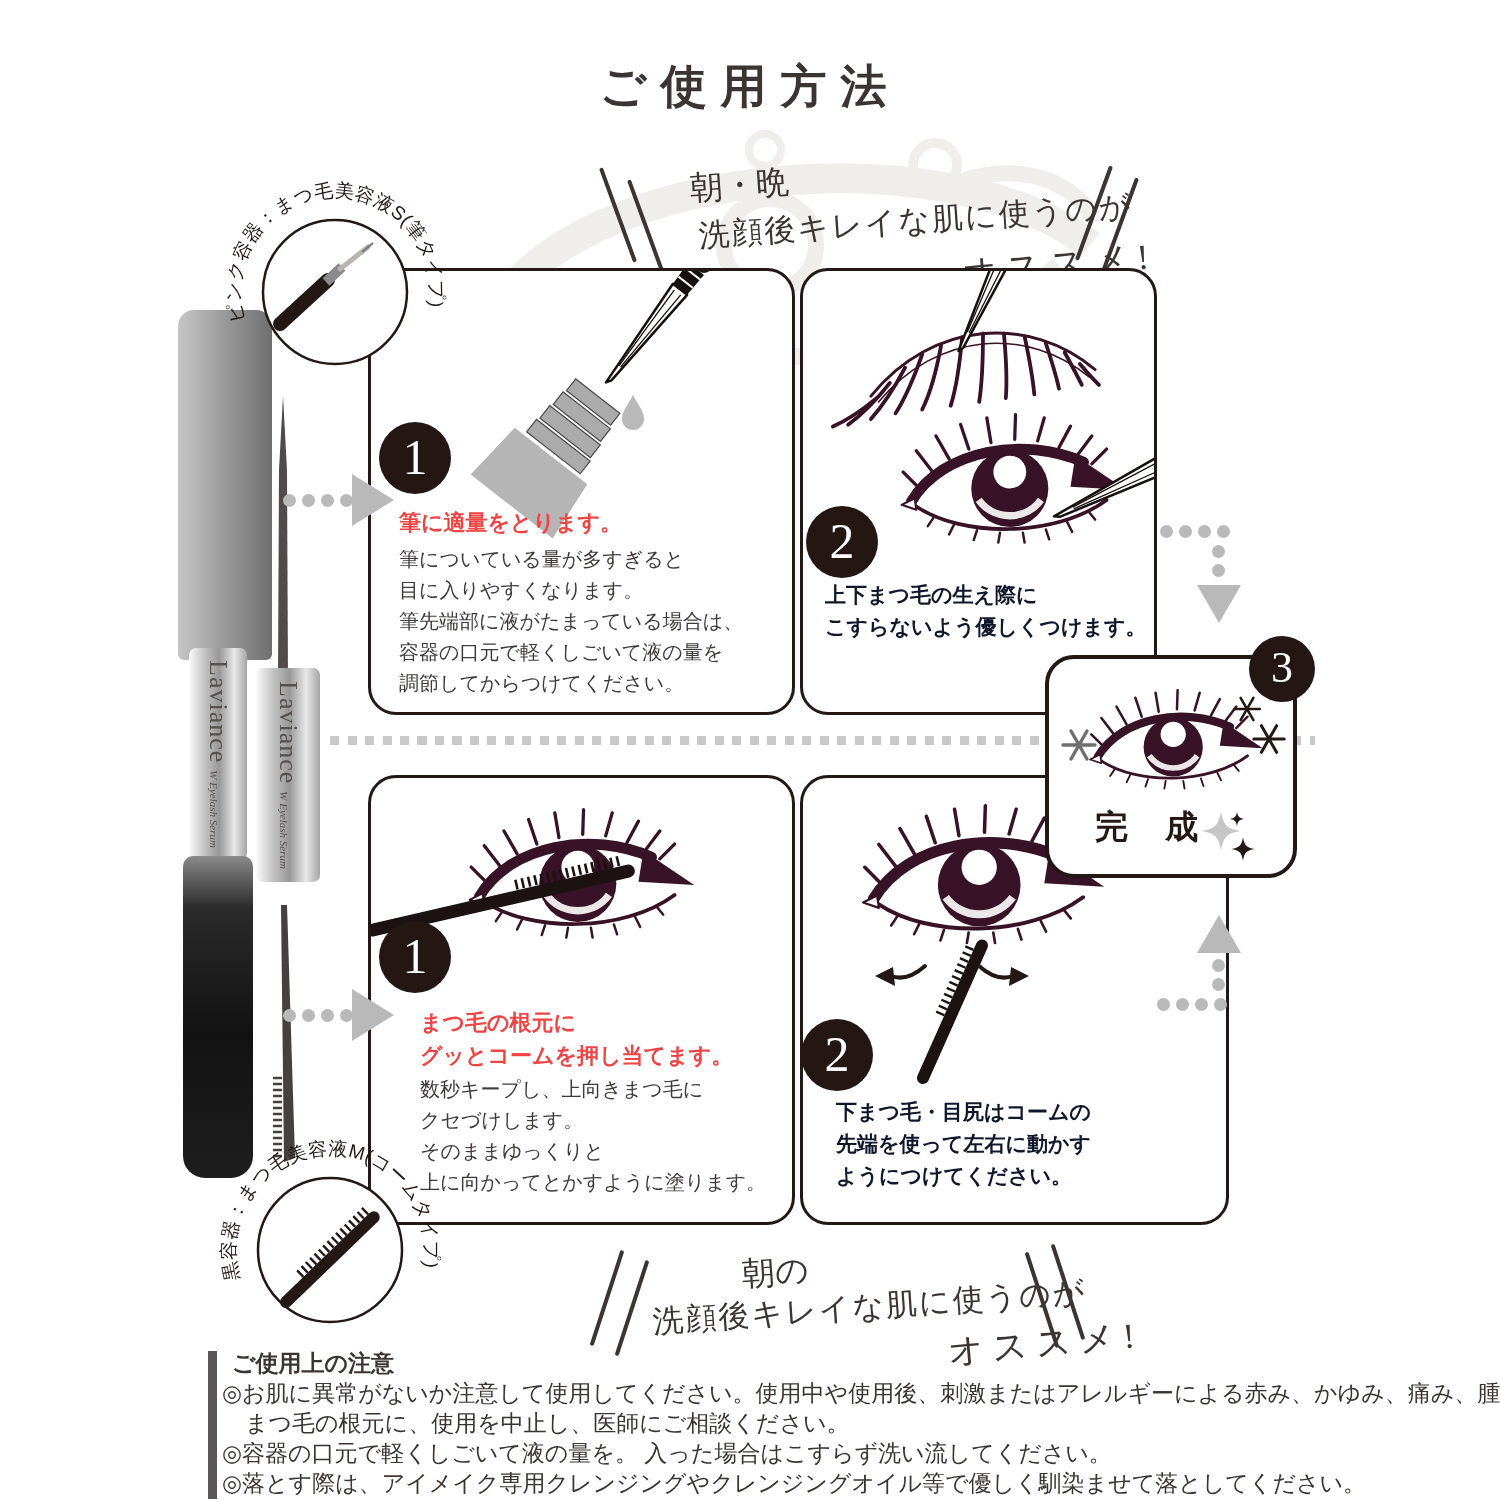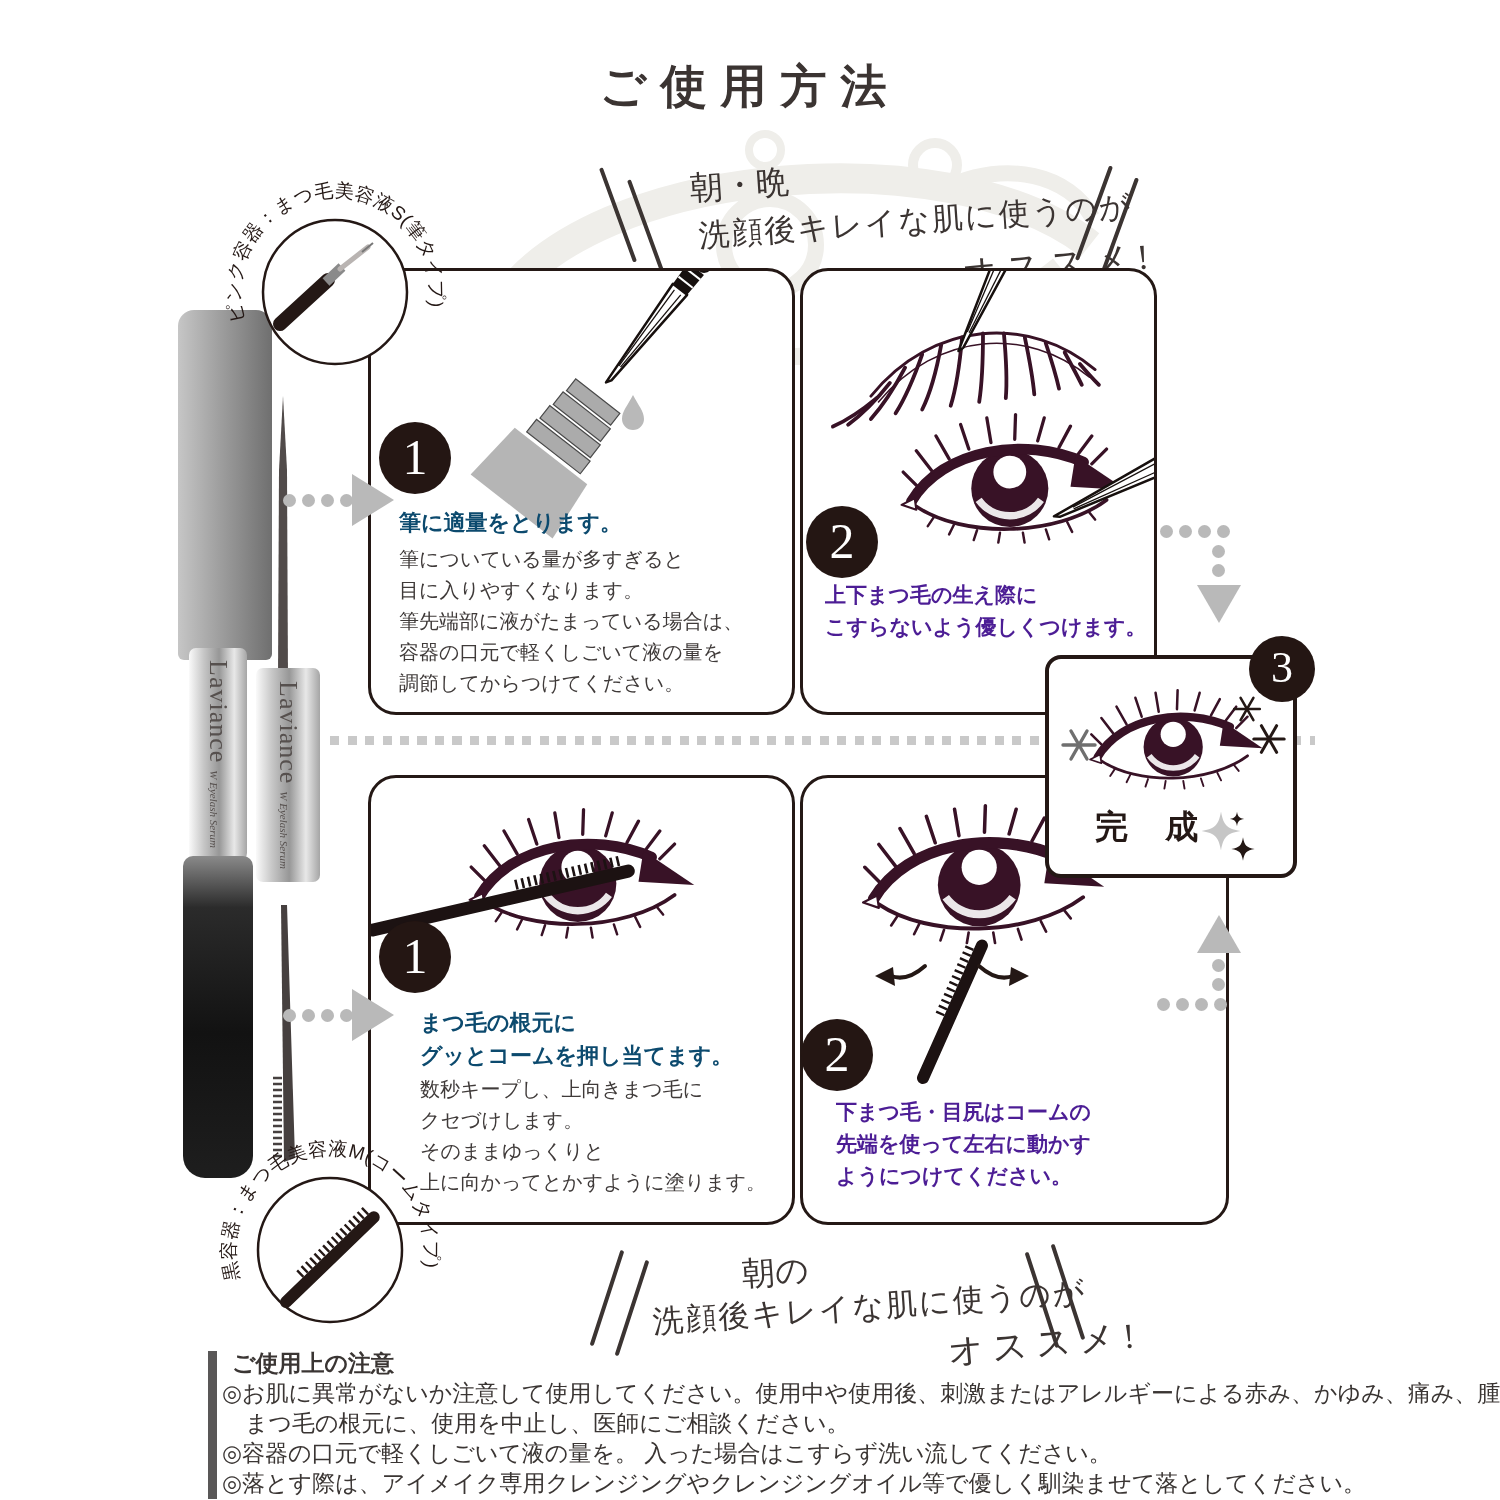--- a/index.html
+++ b/index.html
@@ -11,39 +11,39 @@
   .title-l1{font-size:50px;font-weight:600;letter-spacing:2px;line-height:60px}
   .title-w{font-size:64px;position:relative;display:inline-block}
   .furi{position:absolute;top:-16px;left:50%;transform:translateX(-50%);font-size:15px;font-weight:400;letter-spacing:3px}
   .title-l2{font-size:46px;font-weight:600;letter-spacing:14px;margin-top:22px}
   
   .slogan{position:absolute;font-family:"Liberation Serif","DejaVu Serif",serif;color:#3b3432;white-space:nowrap}
   .slash{position:absolute;width:3.5px;background:#3b3432;border-radius:2px}
   
   .panel{position:absolute;border:3.5px solid #241815;border-radius:28px;background:#fff;box-sizing:border-box}
   .clip{position:absolute;inset:0;overflow:hidden;border-radius:23px}
-  .h-step{position:absolute;font-size:22px;line-height:33px;font-weight:600;color:#0c4a6e;white-space:pre-line}
+  .h-step{position:absolute;font-size:22px;line-height:33px;font-weight:600;color:#ef4444;white-space:pre-line}
   .b-step{position:absolute;font-size:20px;line-height:31px;font-weight:400;color:#3f3a39;white-space:pre-line}
-  .cap-step{position:absolute;font-size:21px;line-height:32px;font-weight:600;color:#4c1d95;white-space:pre-line}
+  .cap-step{position:absolute;font-size:21px;line-height:32px;font-weight:600;color:#0f172a;white-space:pre-line}
   .badge{position:absolute;width:72px;height:72px;border-radius:50%;background:#241613;color:#fff;
          font-family:"Liberation Serif","DejaVu Serif",serif;font-size:50px;display:flex;align-items:center;
          justify-content:center;z-index:6;padding-bottom:3px;box-sizing:border-box}
   .badge.small{width:66px;height:66px;font-size:44px}
   
   .divider{position:absolute;left:330px;top:736px;width:985px;height:9px;
            background:repeating-linear-gradient(90deg,#c9c9c9 0 9px,transparent 9px 17.5px);z-index:1}
   .dots-h{position:absolute;display:flex;gap:6px;z-index:2}
   .dots-v{position:absolute;display:flex;flex-direction:column;gap:6px;z-index:2}
   .dots-h span,.dots-v span{width:13px;height:13px;border-radius:50%;background:#b9b9b9}
   .tri-r{position:absolute;width:0;height:0;border-top:26px solid transparent;border-bottom:26px solid transparent;border-left:42px solid #b9b9b9;z-index:2}
   .tri-d{position:absolute;width:0;height:0;border-left:22px solid transparent;border-right:22px solid transparent;border-top:38px solid #b9b9b9;z-index:2}
   .tri-u{position:absolute;width:0;height:0;border-left:22px solid transparent;border-right:22px solid transparent;border-bottom:38px solid #b9b9b9;z-index:2}
   
   .finish{position:absolute;left:1045px;top:655px;width:252px;height:223px;background:#fff;border:4.5px solid #241815;
-          border-radius:16px;z-index:3;box-sizing:border-box}
+          border-radius:29px;z-index:3;box-sizing:border-box}
   .finish-label{position:absolute;left:46px;top:146px;font-size:33px;letter-spacing:14px;font-weight:600;color:#241815;white-space:nowrap}
   
   .cap{position:absolute;left:178px;top:310px;width:94px;height:350px;border-radius:16px 16px 6px 6px;
        background:linear-gradient(90deg,#c6c6c6,#9e9e9e 45%,#6f6f6f 100%);z-index:1}
   .band{position:absolute;border-radius:7px;z-index:1;
         background:linear-gradient(90deg,#fafafa,#c7c7c7 25%,#979797 52%,#e8e8e8 78%,#a5a5a5)}
   .band .bt{position:absolute;left:50%;top:50%;transform:translate(-50%,-50%) rotate(90deg);display:flex;
             align-items:baseline;gap:7px;white-space:nowrap;color:#56504e}
   .bt .brand{font-family:"Liberation Serif","DejaVu Serif",serif;font-size:26px;letter-spacing:1px}
   .bt .pname{font-family:"Liberation Serif","DejaVu Serif",serif;font-style:italic;font-size:11px}

